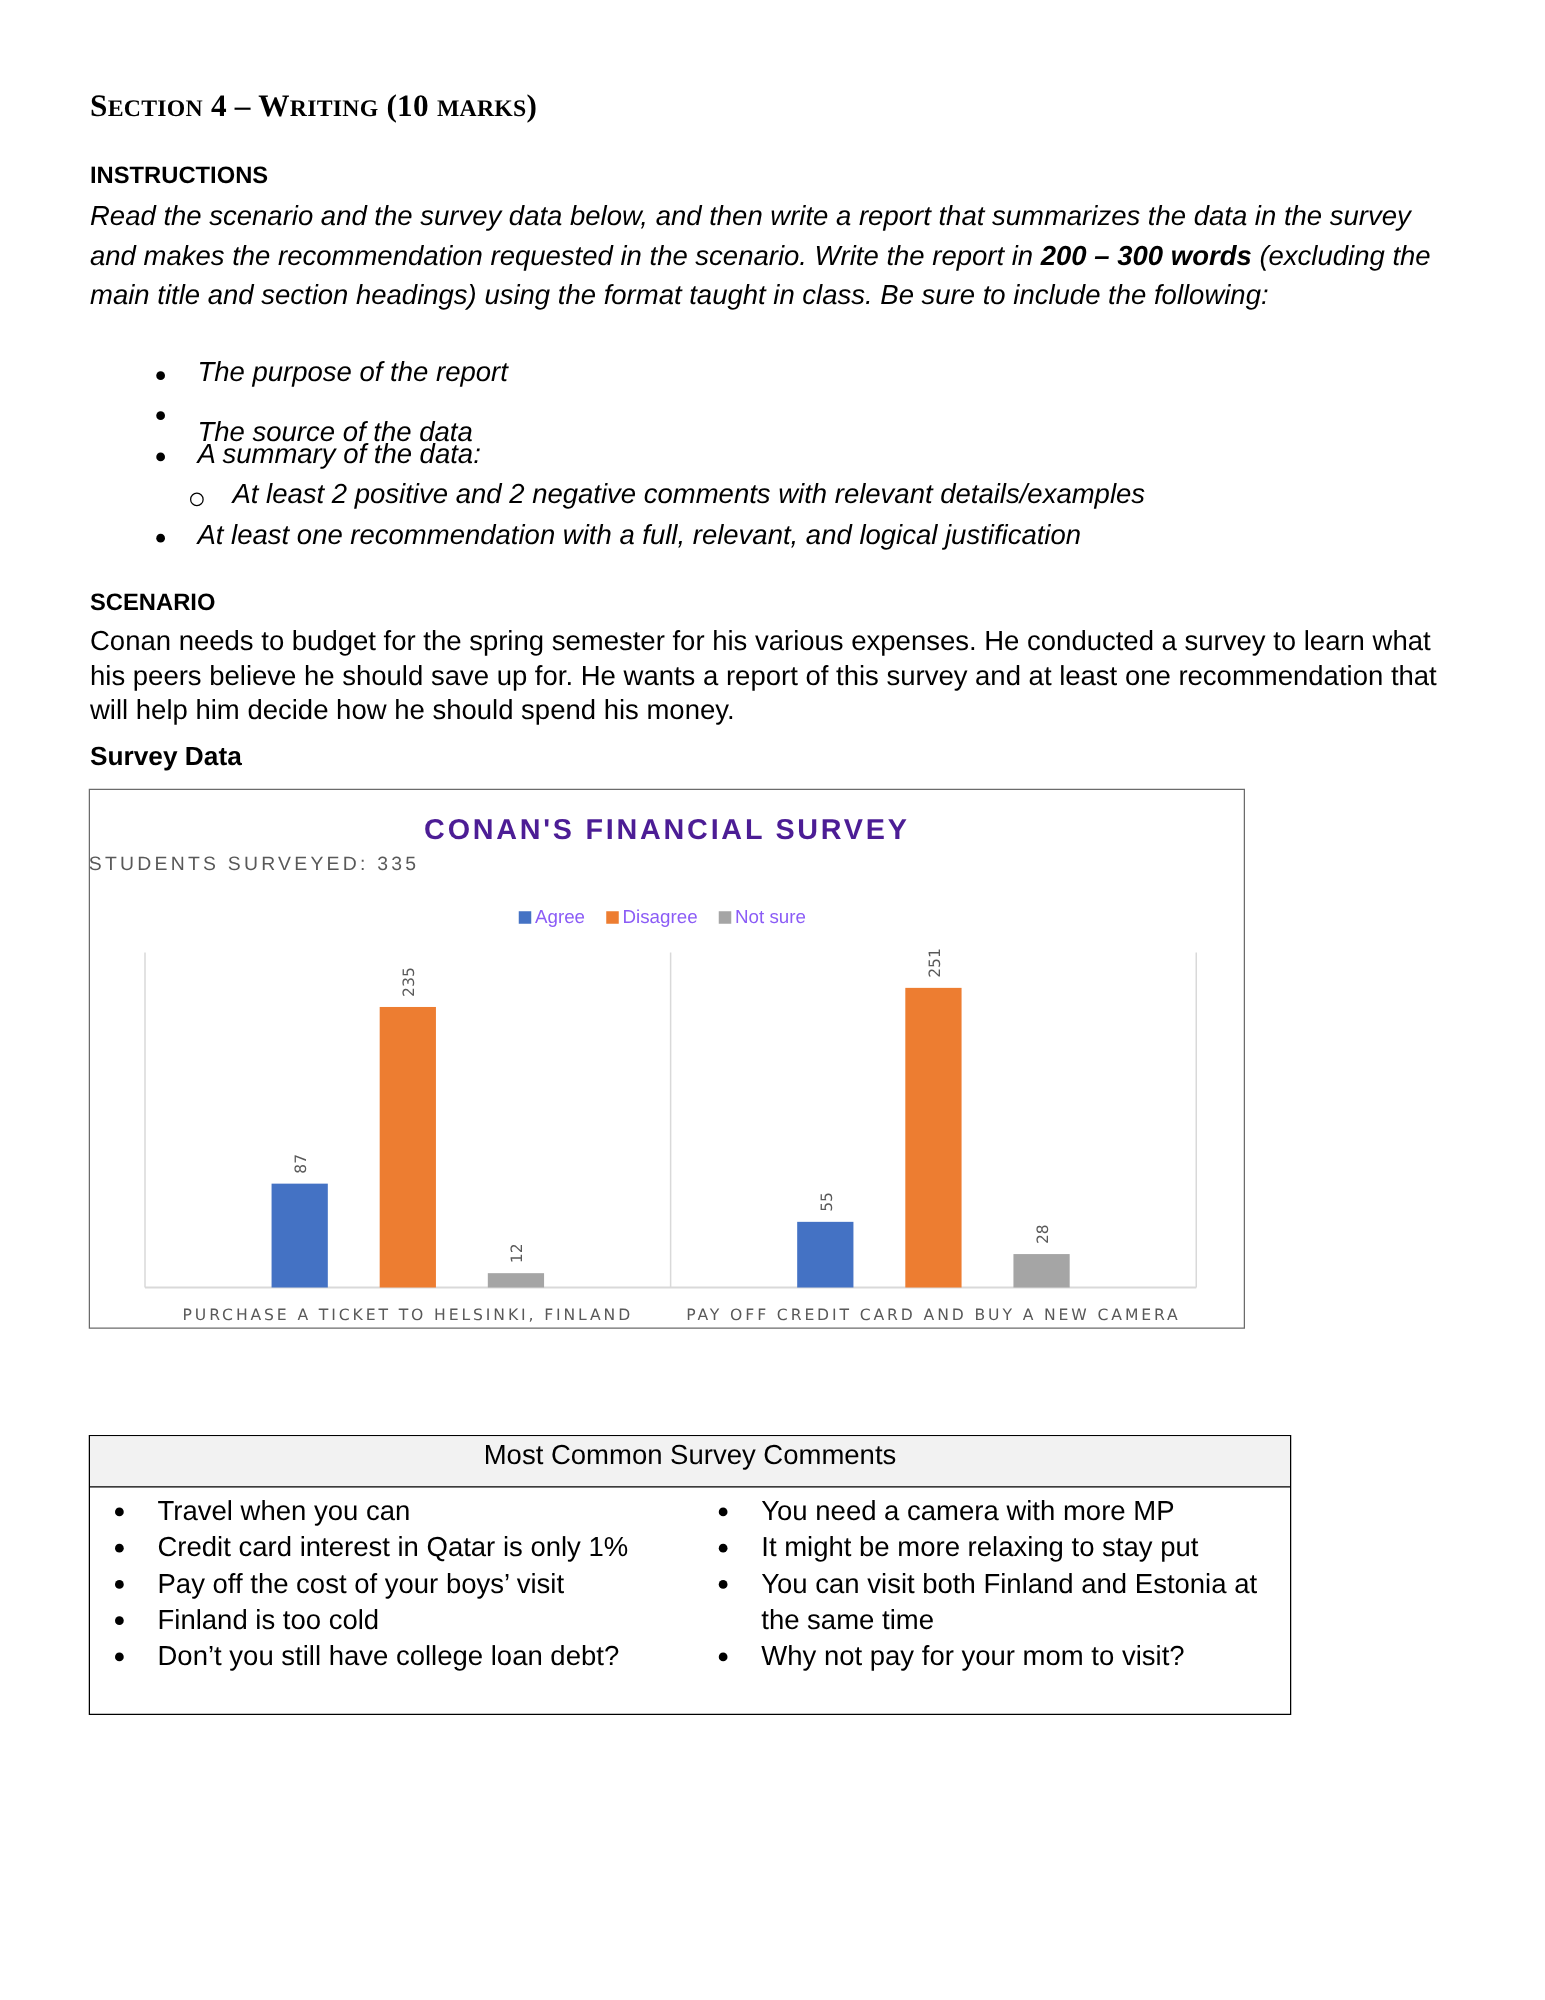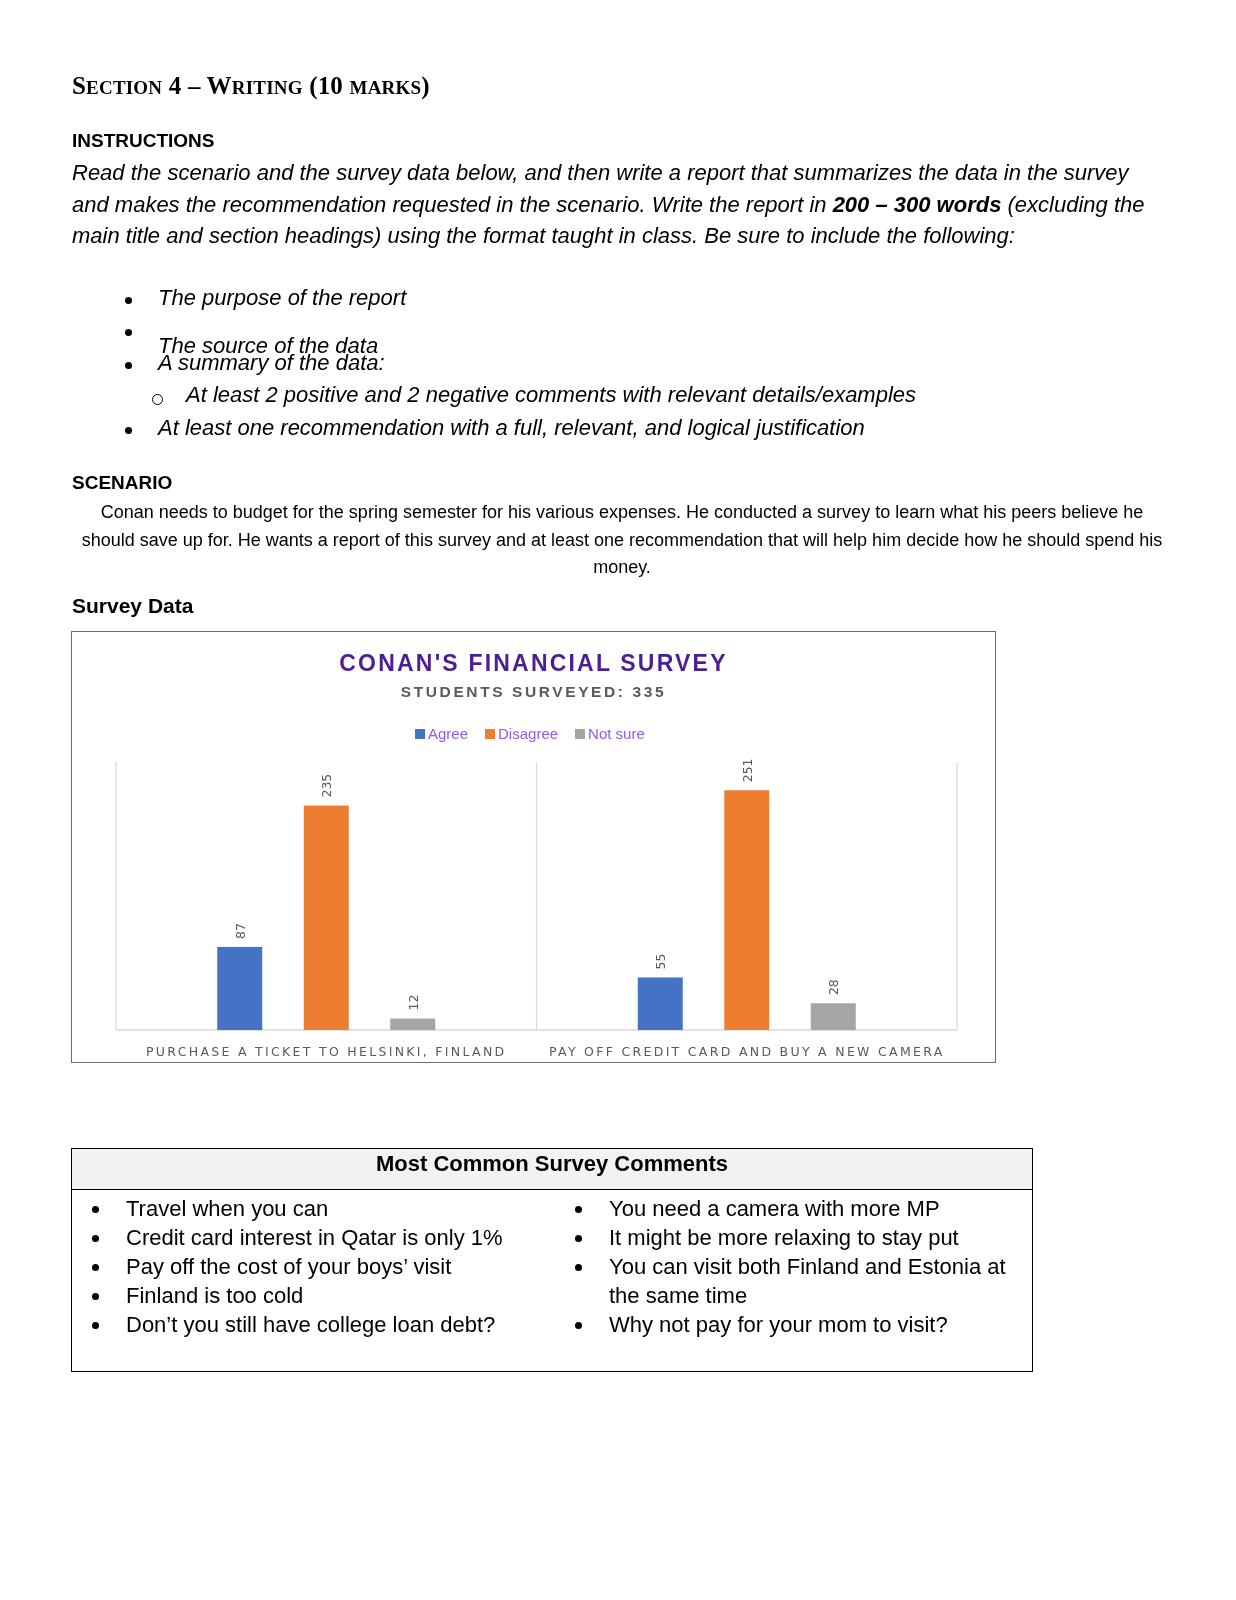--- a/index.html
+++ b/index.html
@@ -10,31 +10,31 @@
   .section-title .sc { font-size: 19px; }
   .heading { font-size: 19px; font-weight: bold; }
   .instr-heading { left: 72px; top: 130px; }
   .instr-text { left: 72px; top: 157px; width: 1090px; font-size: 22px; font-style: italic; line-height: 31.5px; }
   .instr-text b { font-weight: bold; }
   .bullets { left: 72px; top: 285px; font-size: 22px; font-style: italic; }
   .bullets .row { position: absolute; white-space: nowrap; }
   .bullets .dot { position: absolute; width: 7px; height: 7px; background: #000; border-radius: 50%; }
   .bullets .circ { position: absolute; width: 9px; height: 9px; border: 1.3px solid #000; border-radius: 50%; }
   .scenario-heading { left: 72px; top: 472px; }
-  .scenario-text { left: 72px; top: 499px; width: 1100px; font-size: 18px; line-height: 27.5px; text-align: center; }
+  .scenario-text { left: 72px; top: 499px; width: 1100px; font-size: 22px; line-height: 27.5px; }
   .survey-heading { left: 72px; top: 594px; font-size: 21px; }
   .chart-box { left: 71px; top: 631px; width: 925px; height: 432px; border: 1.5px solid #6b6b6b; box-sizing: border-box; }
   .chart-title { left: 71px; top: 650px; width: 925px; text-align: center; font-size: 23px; font-weight: bold; color: #4c1d95; letter-spacing: 2.2px; }
-  .chart-subtitle { left: 71px; top: 683px; width: 925px; text-align: center; font-size: 15.5px; font-weight: bold; color: #595959; letter-spacing: 2.6px; }
+  .chart-subtitle { left: 71px; top: 683px; width: 925px; text-align: left; font-size: 15.5px; font-weight: normal; color: #595959; letter-spacing: 2.6px; }
   .legend { left: 415px; top: 725px; font-size: 15px; color: #8b5cf6; display: flex; gap: 17px; }
   .legend .item { display: flex; align-items: center; gap: 3px; }
   .legend .sw { width: 10px; height: 10px; display: inline-block; }
   svg.chart { position: absolute; left: 71px; top: 631px; }
   .tbl { left: 71px; top: 1148px; width: 962px; height: 224px; border: 1.5px solid #000; box-sizing: border-box; }
-  .tbl-head { height: 40px; background: #f2f2f2; border-bottom: 1.3px solid #000; text-align: center; font-size: 22px; font-weight: bold; line-height: 30px; }
+  .tbl-head { height: 40px; background: #f2f2f2; border-bottom: 1.3px solid #000; text-align: center; font-size: 22px; font-weight: normal; line-height: 30px; }
   .tbl-col { position: absolute; top: 45px; font-size: 22px; line-height: 29px; }
   .tbl-col .li { position: relative; padding-left: 54px; }
   .tbl-col .li .dot { position: absolute; left: 20px; top: 12px; width: 7px; height: 7px; background: #000; border-radius: 50%; }
 </style>
 </head>
 <body>
 
 <div class="abs section-title">
   <span>S</span><span class="sc">ECTION</span><span> 4 – </span><span>W</span><span class="sc">RITING</span><span> (10 </span><span class="sc">MARKS</span><span>)</span>
 </div>

